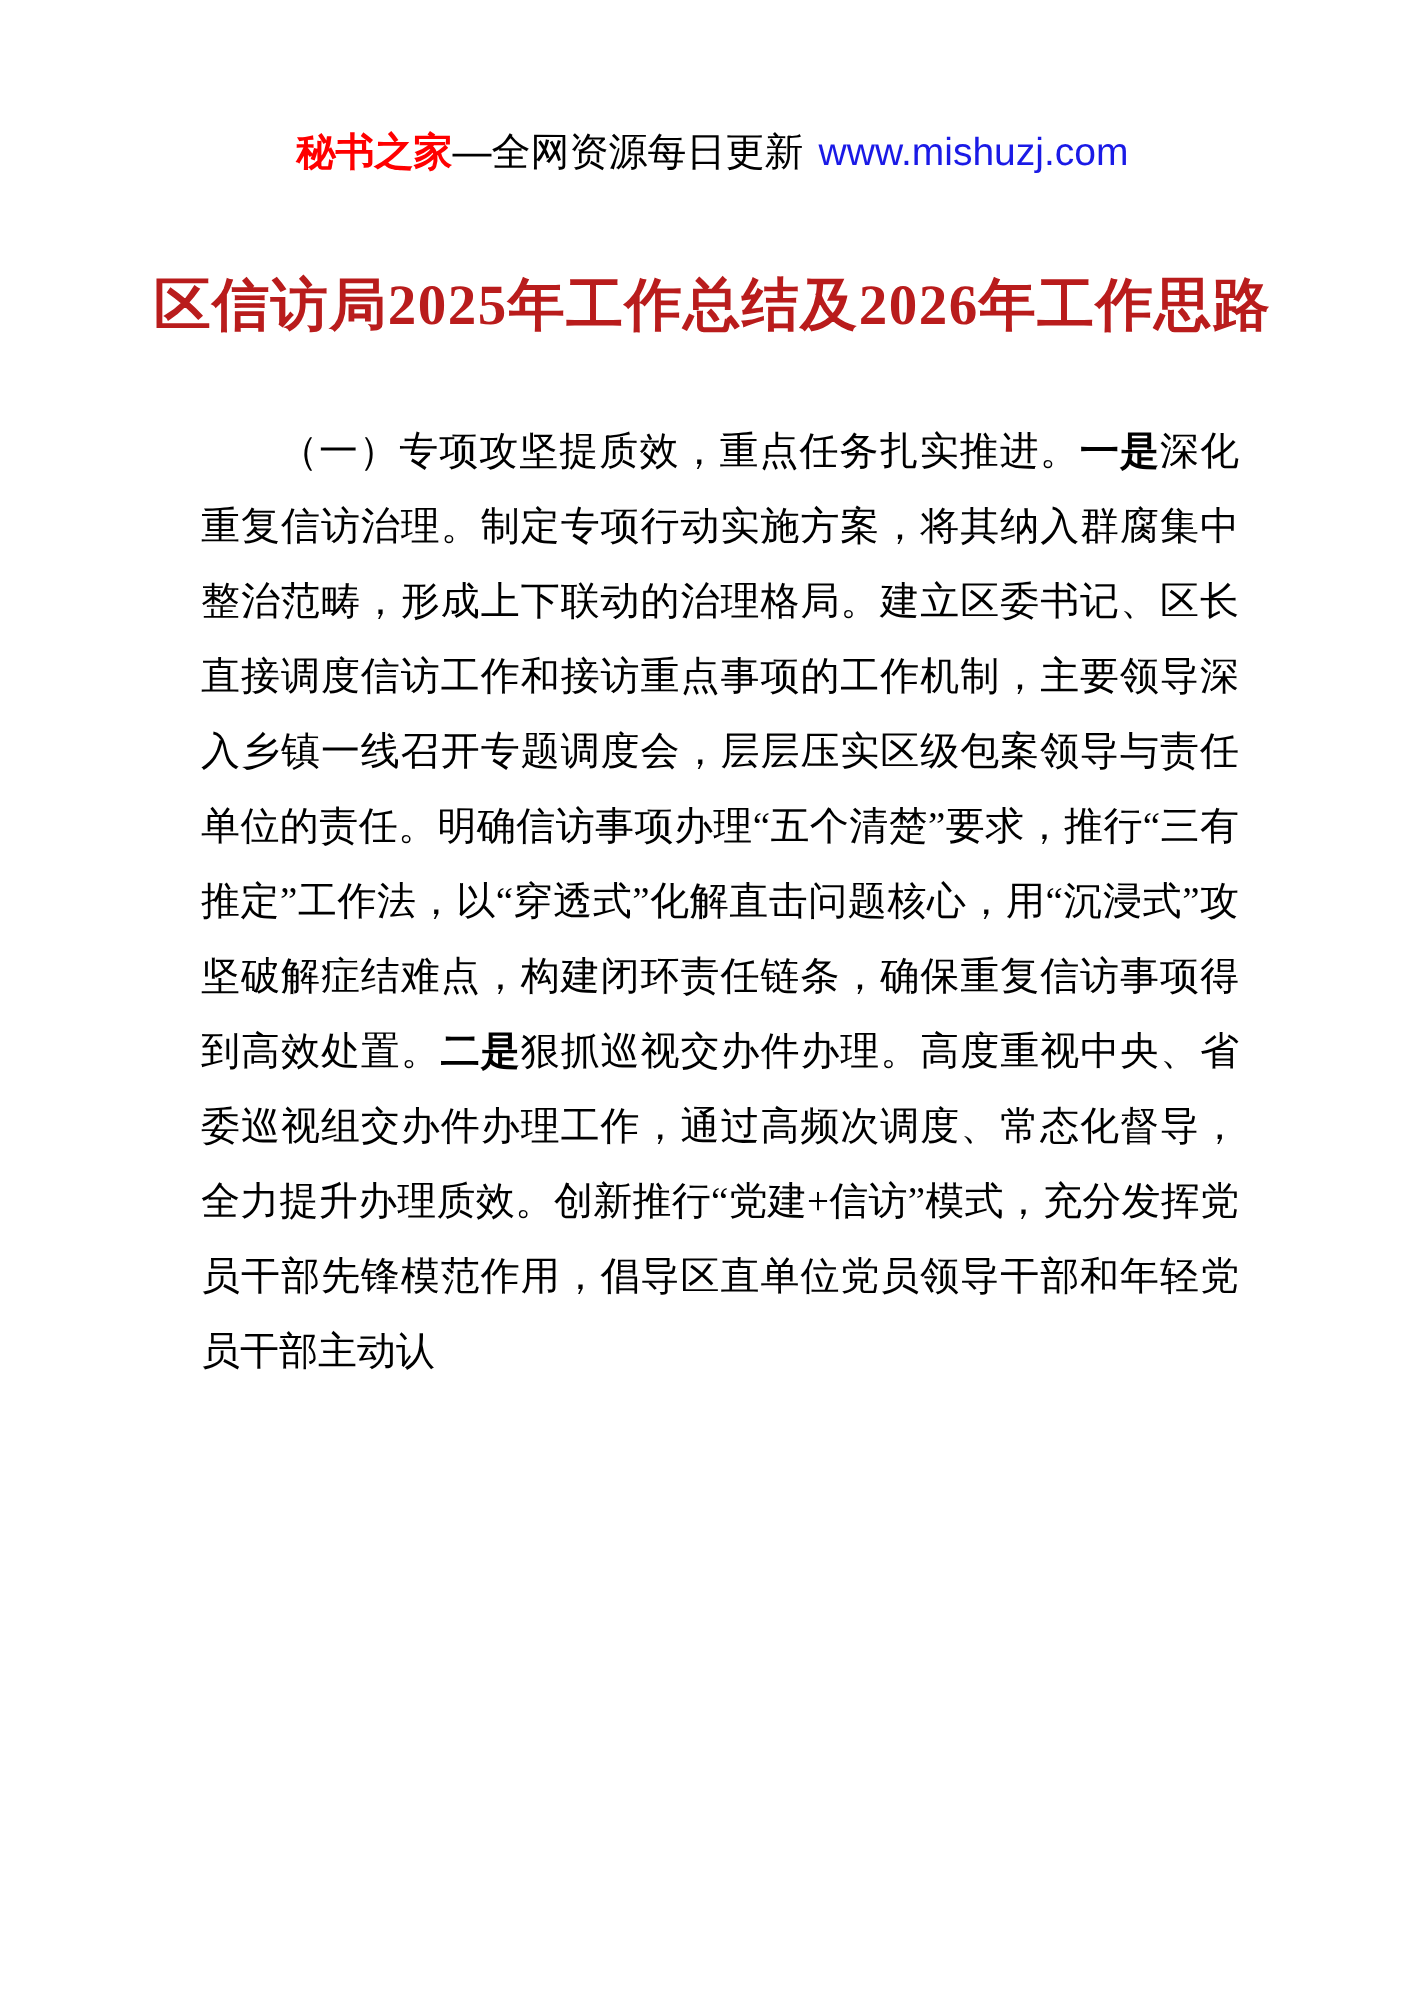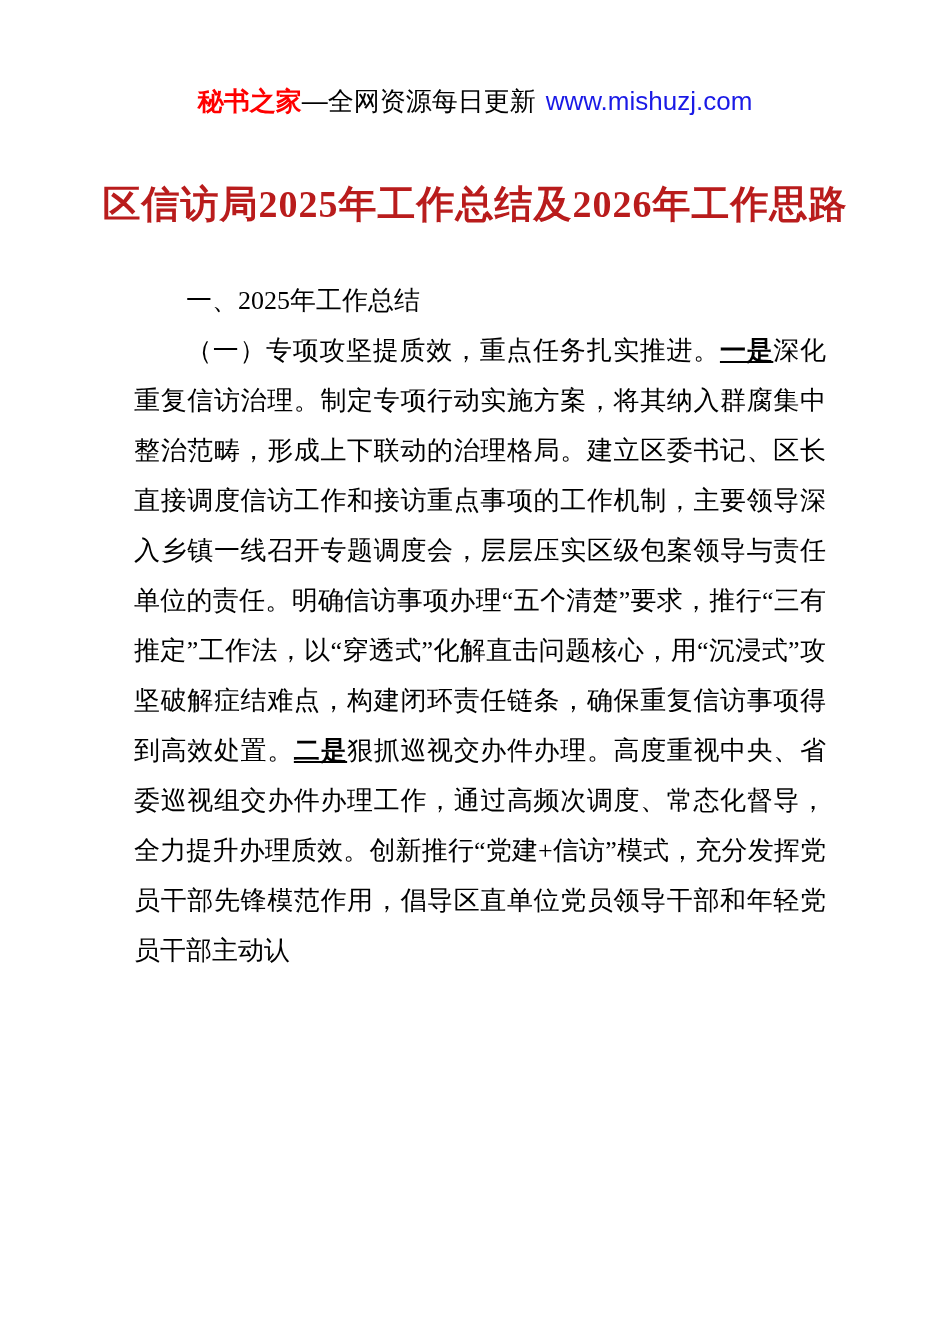--- a/index.html
+++ b/index.html
@@ -50,31 +50,30 @@
     line-height: 50px;
     text-align: justify;
     font-family: "Liberation Serif", "DejaVu Serif", serif;
   }
   .doc-body p {
     margin: 0;
     padding: 0;
     text-indent: 2em;
   }
   .seg { font-weight: 400; }
-  .seg.bold { font-weight: 700; text-decoration: underline; }
+  .seg.bold { font-weight: 700; }
 </style>
 </head>
 <body>
 
 <div class="page">
 
   <div class="site-header">
     <span class="brand" style="color: rgb(255, 0, 0);">秘书之家</span><span class="tagline" style="color: rgb(0, 0, 0);">—全网资源每日更新</span><span class="url" style="color: rgb(26, 26, 230);">www.mishuzj.com</span>
   </div>
 
   <h1 class="doc-title" style="color: #b91c1c;">区信访局2025年工作总结及2026年工作思路</h1>
 
   <div class="doc-body">
-      <p><span class="seg">一、2025年工作总结</span></p>
       <p><span class="seg">（一）专项攻坚提质效，重点任务扎实推进。</span><span class="seg bold">一是</span><span class="seg">深化重复信访治理。制定专项行动实施方案，将其纳入群腐集中整治范畴，形成上下联动的治理格局。建立区委书记、区长直接调度信访工作和接访重点事项的工作机制，主要领导深入乡镇一线召开专题调度会，层层压实区级包案领导与责任单位的责任。明确信访事项办理“五个清楚”要求，推行“三有推定”工作法，以“穿透式”化解直击问题核心，用“沉浸式”攻坚破解症结难点，构建闭环责任链条，确保重复信访事项得到高效处置。</span><span class="seg bold">二是</span><span class="seg">狠抓巡视交办件办理。高度重视中央、省委巡视组交办件办理工作，通过高频次调度、常态化督导，全力提升办理质效。创新推行“党建+信访”模式，充分发挥党员干部先锋模范作用，倡导区直单位党员领导干部和年轻党员干部主动认</span></p>
     </div>
 
 </div>
 
 </body></html>

